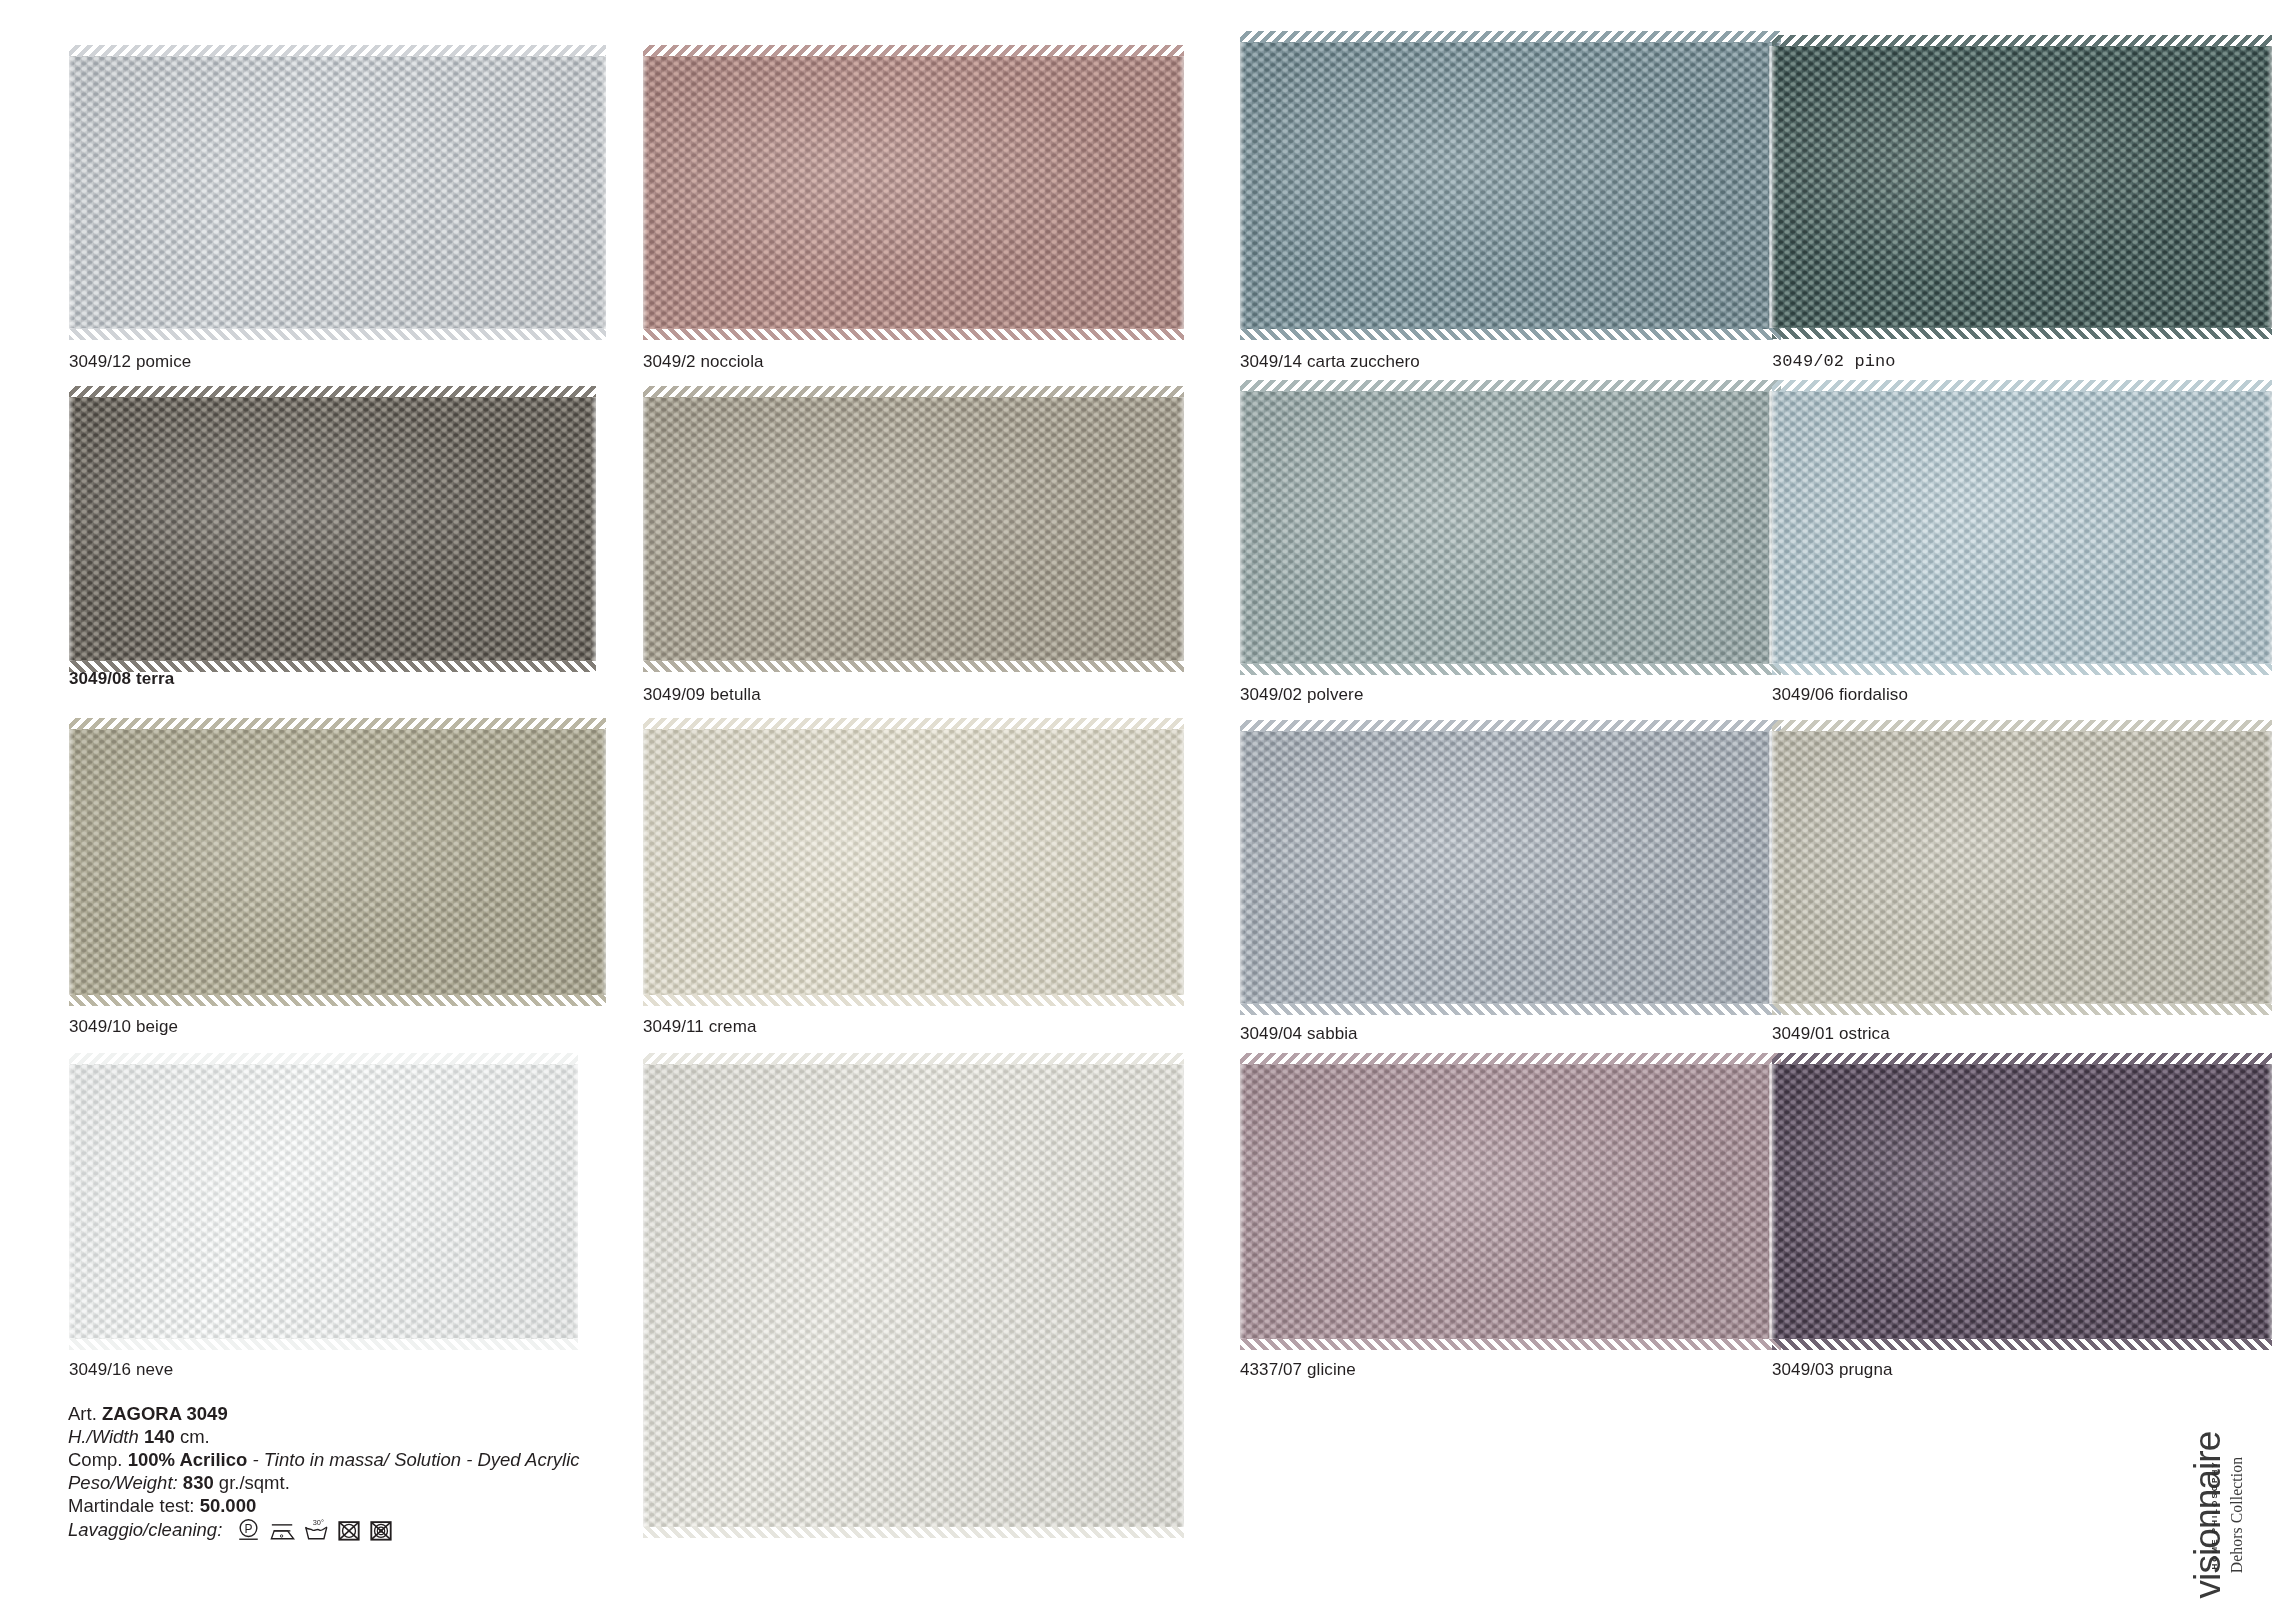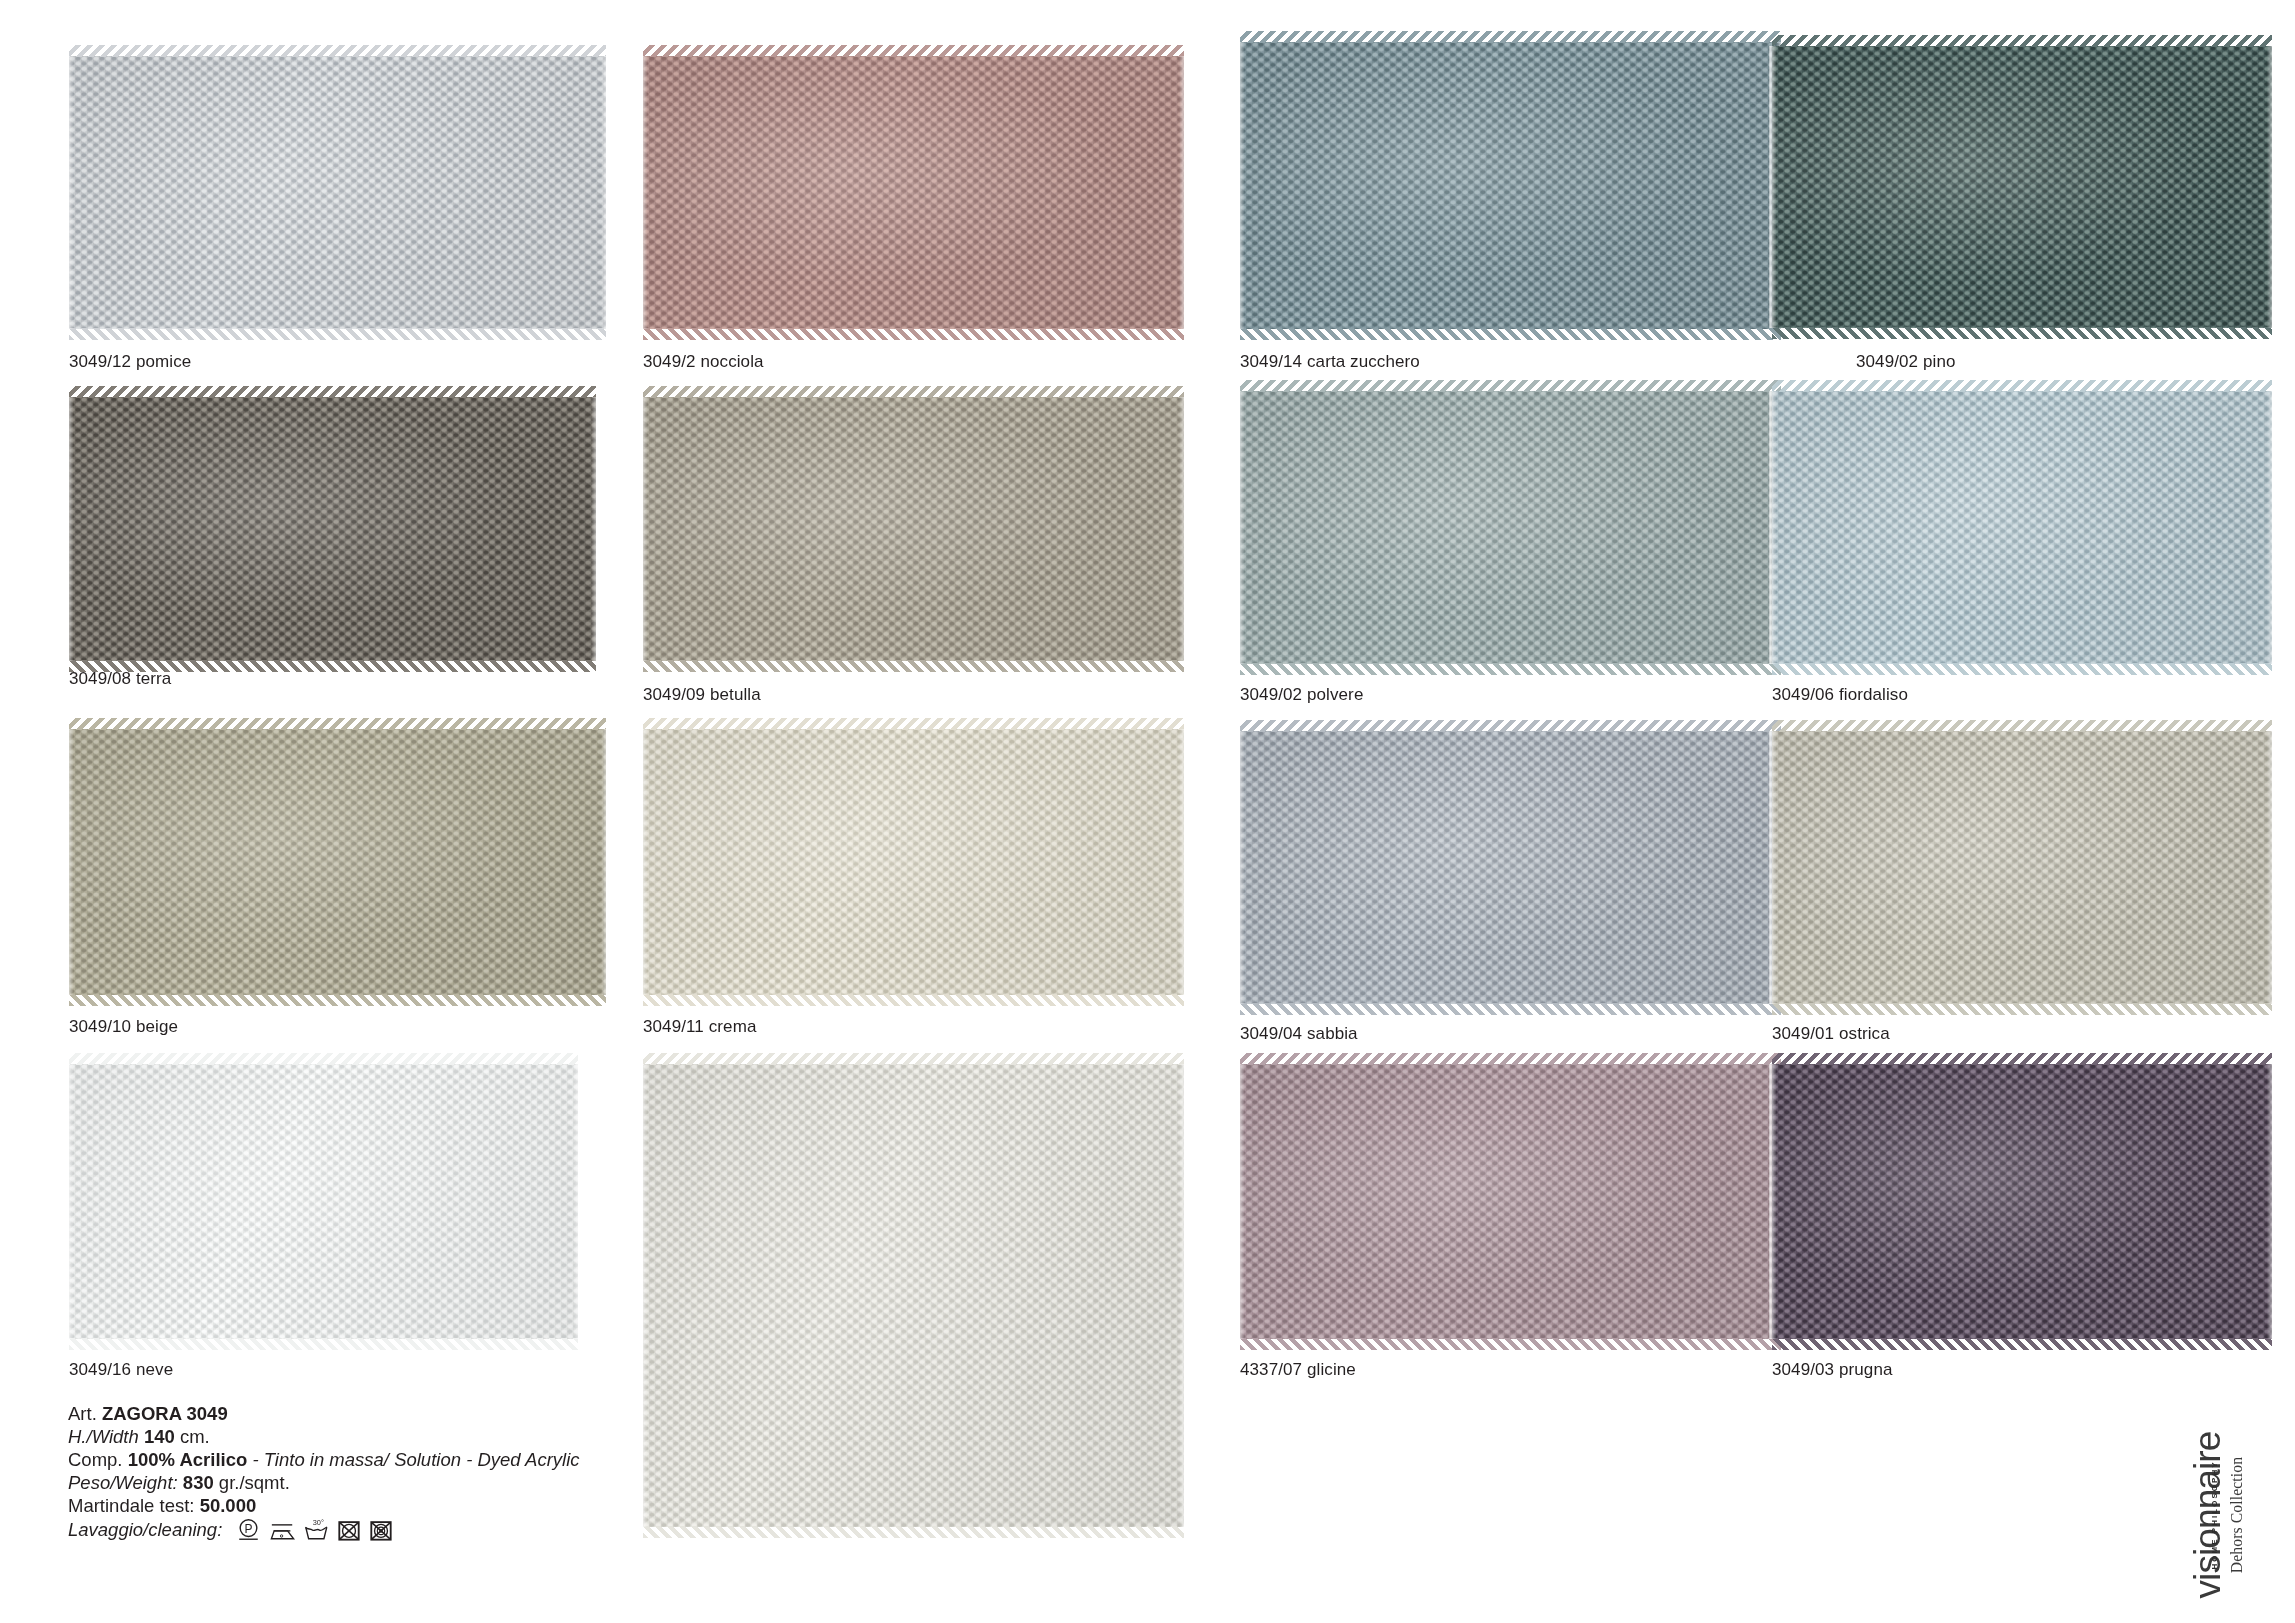--- a/index.html
+++ b/index.html
@@ -231,32 +231,32 @@
       <div class="swatch-cell" style="left: 1772px; top: 46px; width: 500px; height: 282px;">
         <div class="swatch-img-wrap">
           <div class="fabric" style="--base: #49605e; --hi: #7b918c; --lo: #2e403f;"></div>
           <div class="fabric-shade"></div>
           <div class="edge edge-top" style="--base: #49605e;"></div>
           <div class="edge edge-bot" style="--base: #49605e;"></div>
           <div class="fray fray-l"></div>
           <div class="fray fray-r"></div>
         </div>
       </div>
-      <div class="swatch-label" style="left: 1856px; top: 352px;">3049/02 pino</div>
+      <div class="swatch-label" style="left: 1772px; top: 352px; font-family: Liberation Mono, monospace;">3049/02 pino</div>
       <div class="swatch-cell" style="left: 69px; top: 397px; width: 527px; height: 264px;">
         <div class="swatch-img-wrap">
           <div class="fabric" style="--base: #6f6a62; --hi: #98938a; --lo: #4c4842;"></div>
           <div class="fabric-shade"></div>
           <div class="edge edge-top" style="--base: #6f6a62;"></div>
           <div class="edge edge-bot" style="--base: #6f6a62;"></div>
           <div class="fray fray-l"></div>
           <div class="fray fray-r"></div>
         </div>
       </div>
-      <div class="swatch-label" style="left: 69px; top: 669px;">3049/08 terra</div>
+      <div class="swatch-label" style="left: 69px; top: 669px; font-weight: bold;">3049/08 terra</div>
       <div class="swatch-cell" style="left: 643px; top: 397px; width: 541px; height: 264px;">
         <div class="swatch-img-wrap">
           <div class="fabric" style="--base: #a9a394; --hi: #c6c1b3; --lo: #8a8477;"></div>
           <div class="fabric-shade"></div>
           <div class="edge edge-top" style="--base: #a9a394;"></div>
           <div class="edge edge-bot" style="--base: #a9a394;"></div>
           <div class="fray fray-l"></div>
           <div class="fray fray-r"></div>
         </div>
       </div>

